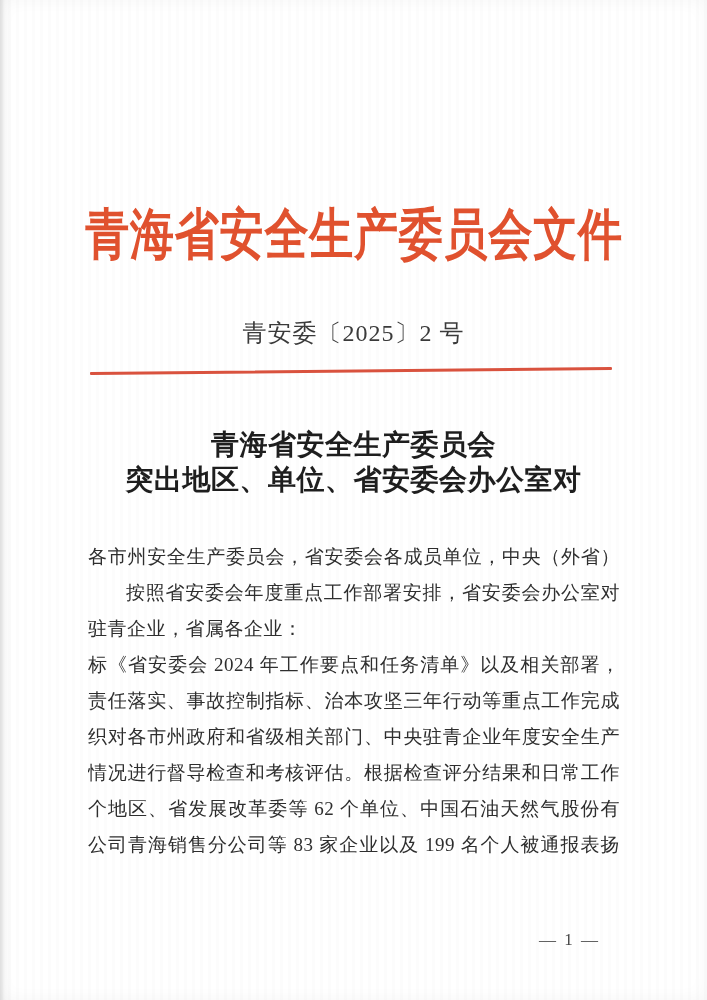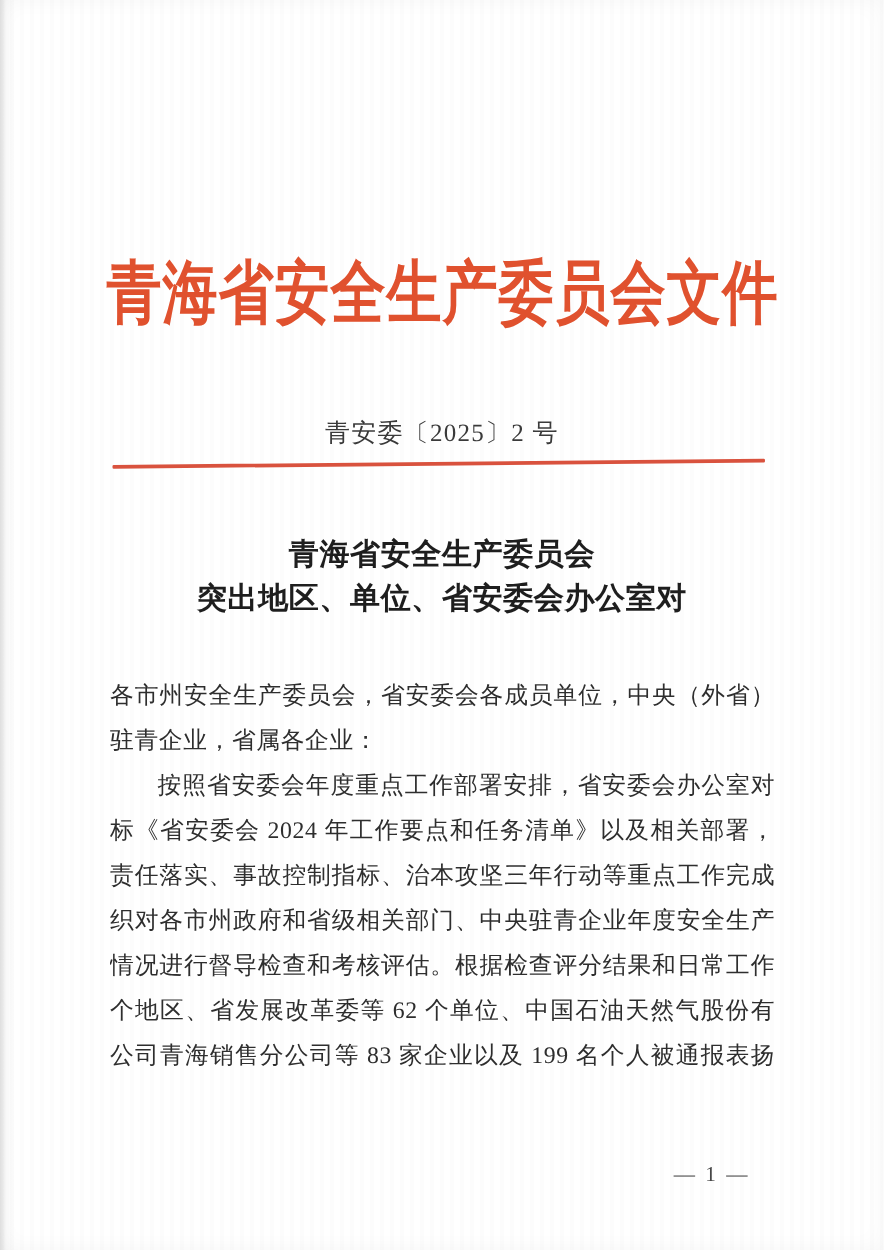--- a/index.html
+++ b/index.html
@@ -39,26 +39,26 @@
     white-space: nowrap;
   }
   .header-title .squeeze {
     display: inline-block;
     transform: scaleX(0.80);
     transform-origin: center;
     letter-spacing: 1px;
   }
   .doc-number {
     position: absolute;
-    top: 336px;
+    top: 322px;
     left: 0;
     width: 100%;
     text-align: center;
     color: #3a3a3a;
-    font-size: 20px;
+    font-size: 24px;
     line-height: 22px;
     letter-spacing: 1px;
   }
   .red-line {
     position: absolute;
     top: 372px;
     left: 90px;
     width: 522px;
     height: 3px;
     background: #d9523e;
@@ -67,21 +67,21 @@
     border-radius: 1px;
   }
   .notice-title {
     position: absolute;
     top: 427px;
     left: 0;
     width: 100%;
     text-align: center;
     color: #1e1e1e;
     font-weight: bold;
-    font-size: 24px;
+    font-size: 28px;
     line-height: 35px;
     letter-spacing: 0.5px;
   }
   .body-block {
     position: absolute;
     top: 539px;
     left: 88px;
     width: 532px;
     color: #2e2e2e;
     font-size: 19px;
@@ -123,22 +123,22 @@
 
   <div class="red-line"></div>
 
   <div class="notice-title">
     <div>青海省安全生产委员会</div>
     <div>突出地区、单位、省安委会办公室对</div>
   </div>
 
   <div class="body-block">
     <div class="body-line">各市州安全生产委员会，省安委会各成员单位，中央（外省）</div>
+    <div class="body-line indent">按照省安委会年度重点工作部署安排，省安委会办公室对</div>
     <div class="body-line short">驻青企业，省属各企业：</div>
-    <div class="body-line indent">按照省安委会年度重点工作部署安排，省安委会办公室对</div>
     <div class="body-line">标《省安委会 2024 年工作要点和任务清单》以及相关部署，组</div>
     <div class="body-line">责任落实、事故控制指标、治本攻坚三年行动等重点工作完成</div>
     <div class="body-line">织对各市州政府和省级相关部门、中央驻青企业年度安全生产</div>
     <div class="body-line">情况进行督导检查和考核评估。根据检查评分结果和日常工作</div>
     <div class="body-line">个地区、省发展改革委等 62 个单位、中国石油天然气股份有限</div>
     <div class="body-line">公司青海销售分公司等 83 家企业以及 199 名个人被通报表扬为</div>
   </div>
 
   <div class="page-number">— 1 —</div>
 

